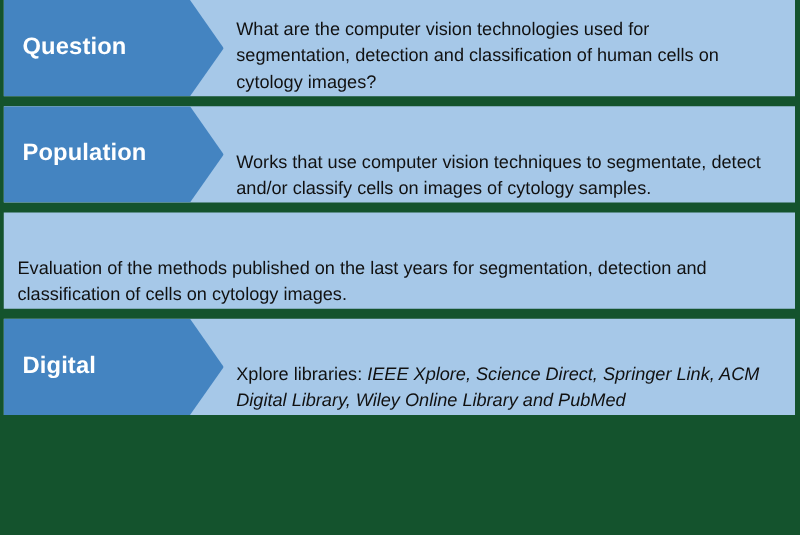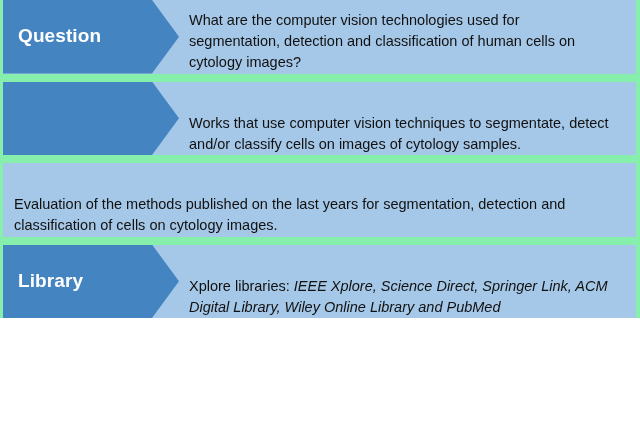--- a/index.html
+++ b/index.html
@@ -9,22 +9,22 @@
   body {
     width: 640px;
     height: 428px;
     background: #ffffff;
     font-family: "Liberation Sans", sans-serif;
     overflow: hidden;
   }
   #pico-table {
     position: relative;
     width: 640px;
-    height: 318px;
-    background: #86efac;
+    height: 428px;
+    background: #14532d;
     display: flex;
     flex-direction: column;
     justify-content: flex-start;
   }
   .pico-row {
     position: relative;
     width: 633px;
     margin-left: 3px;
     height: 77px;
     margin-bottom: 8px;
@@ -93,36 +93,37 @@
       <div class="row-label-text">Question</div>
     </div>
     <div class="row-desc">
       <span class="desc-inner"><span>What are the computer vision technologies used for segmentation, detection and classification of human cells on cytology images?</span></span>
     </div>
   </div>
 
   <div class="pico-row">
     <div class="row-label-wrap">
       <div class="row-label-shape"></div>
+      <div class="row-label-text">Population</div>
     </div>
     <div class="row-desc">
       <span class="desc-inner"><span>Works that use computer vision techniques to segmentate, detect and/or classify cells on images of cytology samples.</span></span>
     </div>
   </div>
 
 
   <div class="pico-row">
     <div class="row-desc">
       <span class="desc-inner"><span>Evaluation of the methods published on the last years for segmentation, detection and classification of cells on cytology images.</span></span>
     </div>
   </div>
 
   <div class="pico-row">
     <div class="row-label-wrap">
       <div class="row-label-shape"></div>
-      <div class="row-label-text">Library</div>
+      <div class="row-label-text">Digital</div>
     </div>
     <div class="row-desc">
       <span class="desc-inner"><span>Xplore libraries: </span><em>IEEE Xplore, Science Direct, Springer Link, ACM Digital Library, Wiley Online Library and PubMed</em></span>
     </div>
   </div>
 
 </div>
 
 </body></html>

